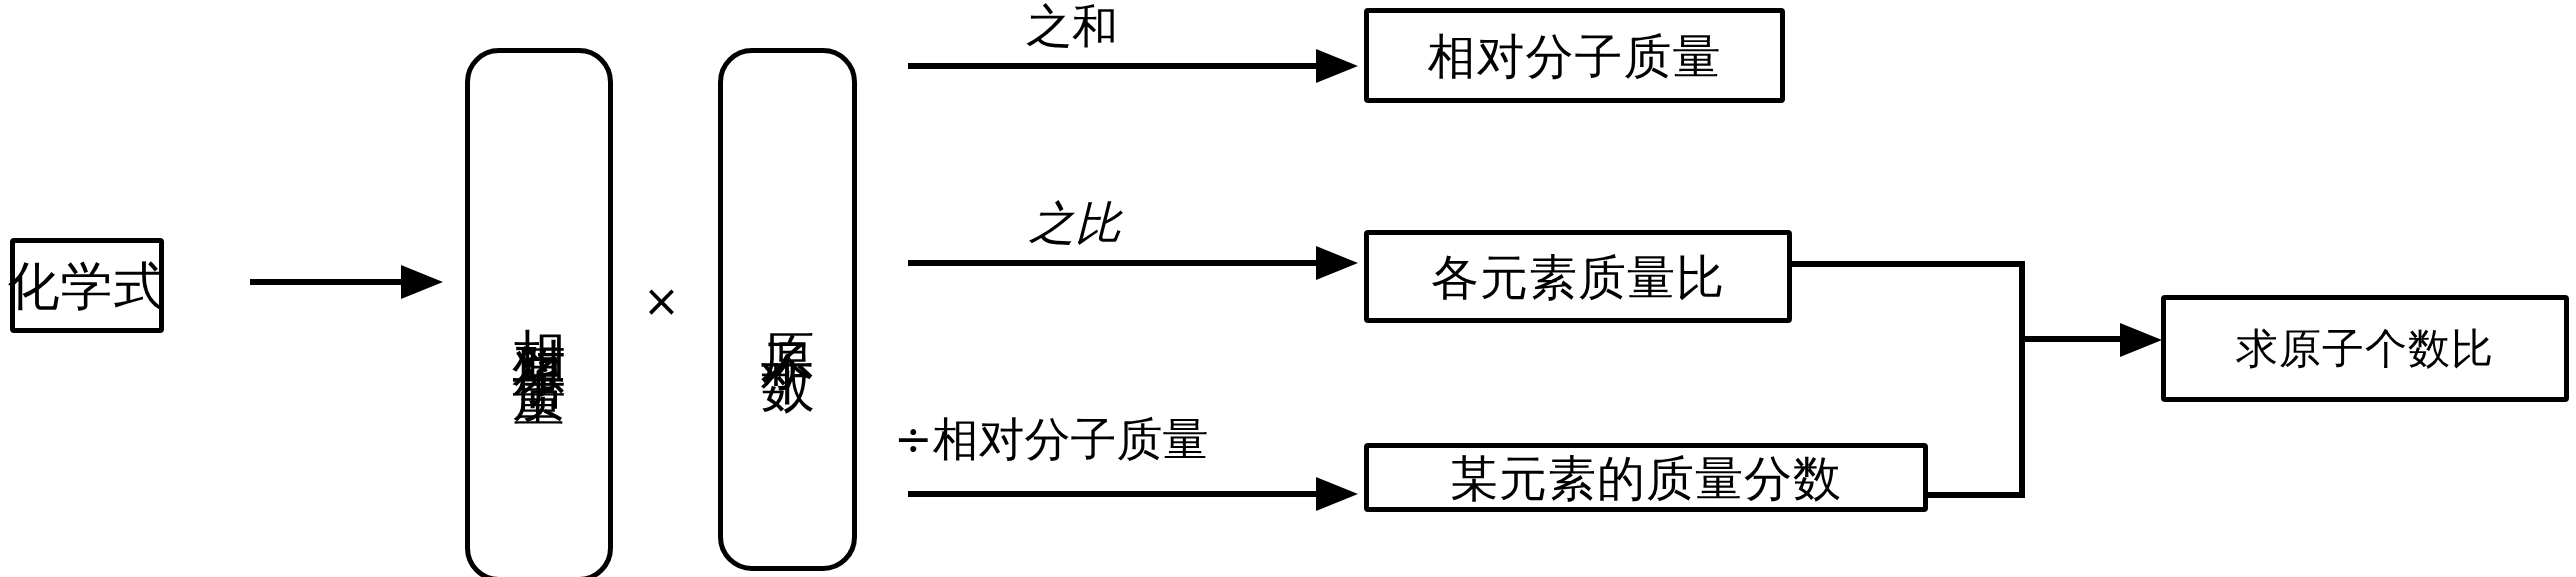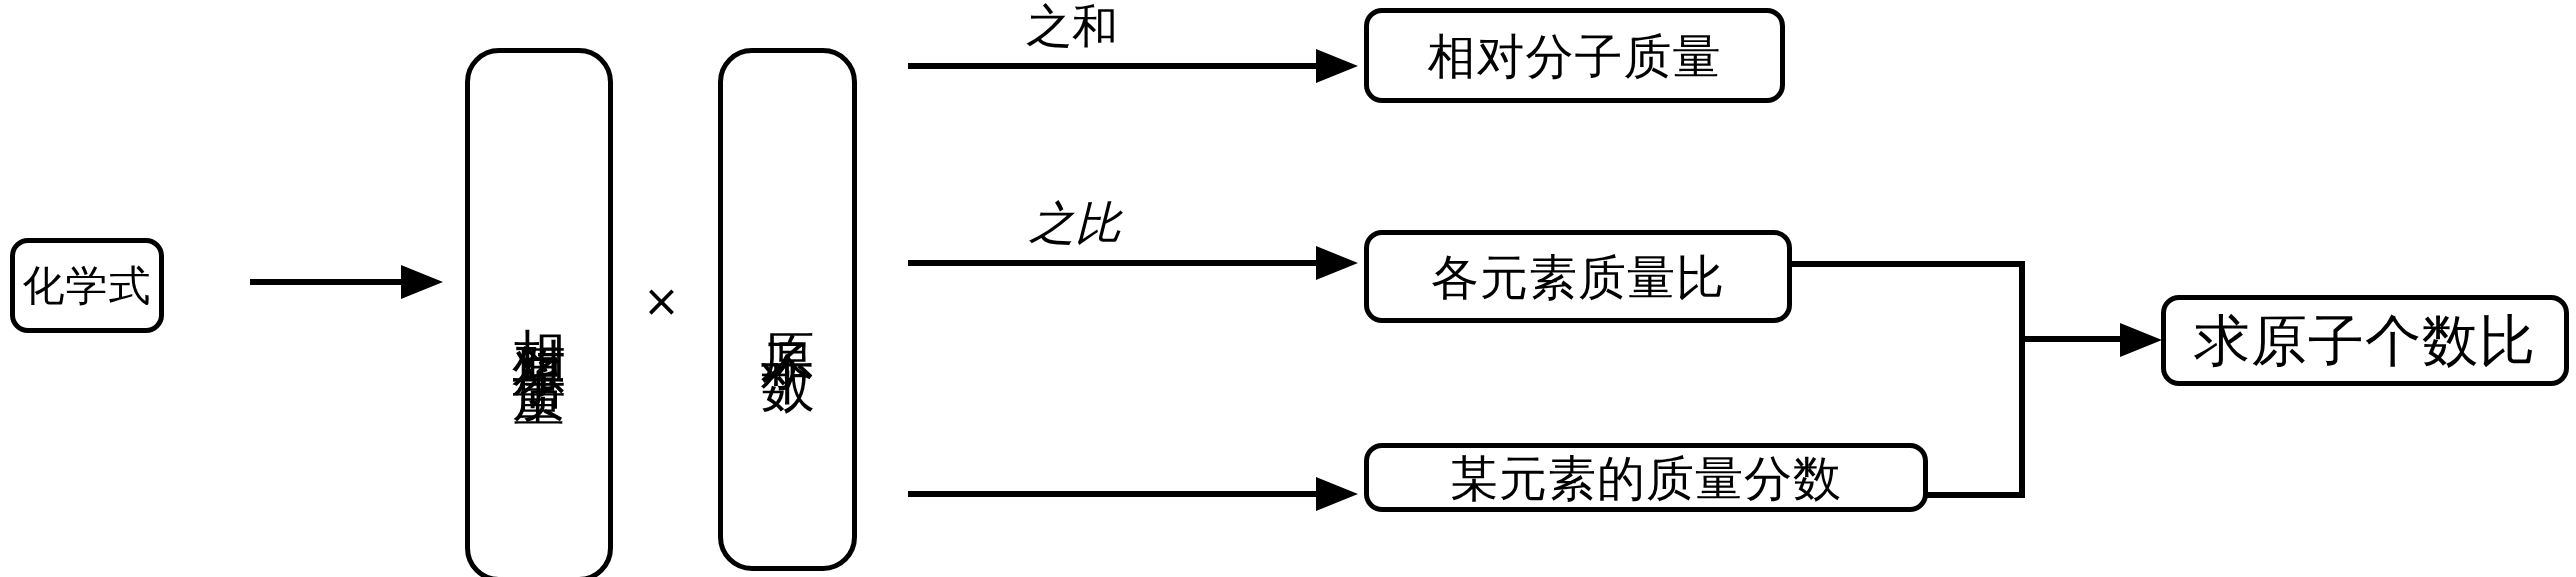--- a/index.html
+++ b/index.html
@@ -22,21 +22,21 @@
     box-sizing: border-box;
     border: 5px solid #000000;
     background: #ffffff;
     display: flex;
     align-items: center;
     justify-content: center;
     color: #000000;
     line-height: 1.0;
   }
   .node.pill {
-    border-radius: 18px;
+    border-radius: 4px;
   }
   .node.vert {
     border-radius: 34px;
     writing-mode: vertical-rl;
     text-orientation: upright;
   }
   .node .txt {
     display: block;
     white-space: nowrap;
     letter-spacing: 1px;
@@ -73,21 +73,21 @@
     border-top: 17px solid transparent;
     border-bottom: 17px solid transparent;
     border-left: 42px solid #000000;
   }
 </style>
 </head>
 <body>
 
 <div id="canvas">
 
-  <div class="node pill" style="left:10px; top:238px; width:154px; height:95px; font-size:42px;">
+  <div class="node pill" style="left:10px; top:238px; width:154px; height:95px; font-size:52px;">
     <span class="txt">化学式</span>
   </div>
 
   <div class="hline" style="left:250px; top:279px; width:153px;"></div>
   <div class="arrowhead" style="left:401px; top:265px;"></div>
 
   <div class="node vert" style="left:465px; top:48px; width:148px; height:534px; font-size:54px;">
     <span class="txt">相对原子质量</span>
   </div>
 
@@ -106,31 +106,32 @@
   </div>
 
   <div class="label" style="left:1029px; top:200px; font-size:46px;font-style:italic;">之比</div>
   <div class="hline" style="left:908px; top:260px; width:411px;"></div>
   <div class="arrowhead" style="left:1316px; top:246px;"></div>
 
   <div class="node pill" style="left:1364px; top:230px; width:428px; height:93px; font-size:48px;">
     <span class="txt">各元素质量比</span>
   </div>
 
+  <div class="label" style="left:894px; top:416px; font-size:46px;">÷相对分子质量</div>
   <div class="hline" style="left:908px; top:491px; width:411px;"></div>
   <div class="arrowhead" style="left:1316px; top:477px;"></div>
 
   <div class="node pill" style="left:1364px; top:443px; width:564px; height:69px; font-size:48px;">
     <span class="txt">某元素的质量分数</span>
   </div>
 
   <div class="hline" style="left:1787px; top:261px; width:238px;"></div>
   <div class="hline" style="left:1924px; top:492px; width:101px;"></div>
   <div class="vline" style="left:2019px; top:261px; height:237px;"></div>
   <div class="hline" style="left:2019px; top:336px; width:104px;"></div>
   <div class="arrowhead" style="left:2120px; top:323px;"></div>
 
-  <div class="node pill" style="left:2161px; top:295px; width:408px; height:91px; font-size:56px;">
+  <div class="node pill" style="left:2161px; top:295px; width:408px; height:107px; font-size:42px;">
     <span class="txt">求原子个数比</span>
   </div>
 
 </div>
 
 
 </body></html>

